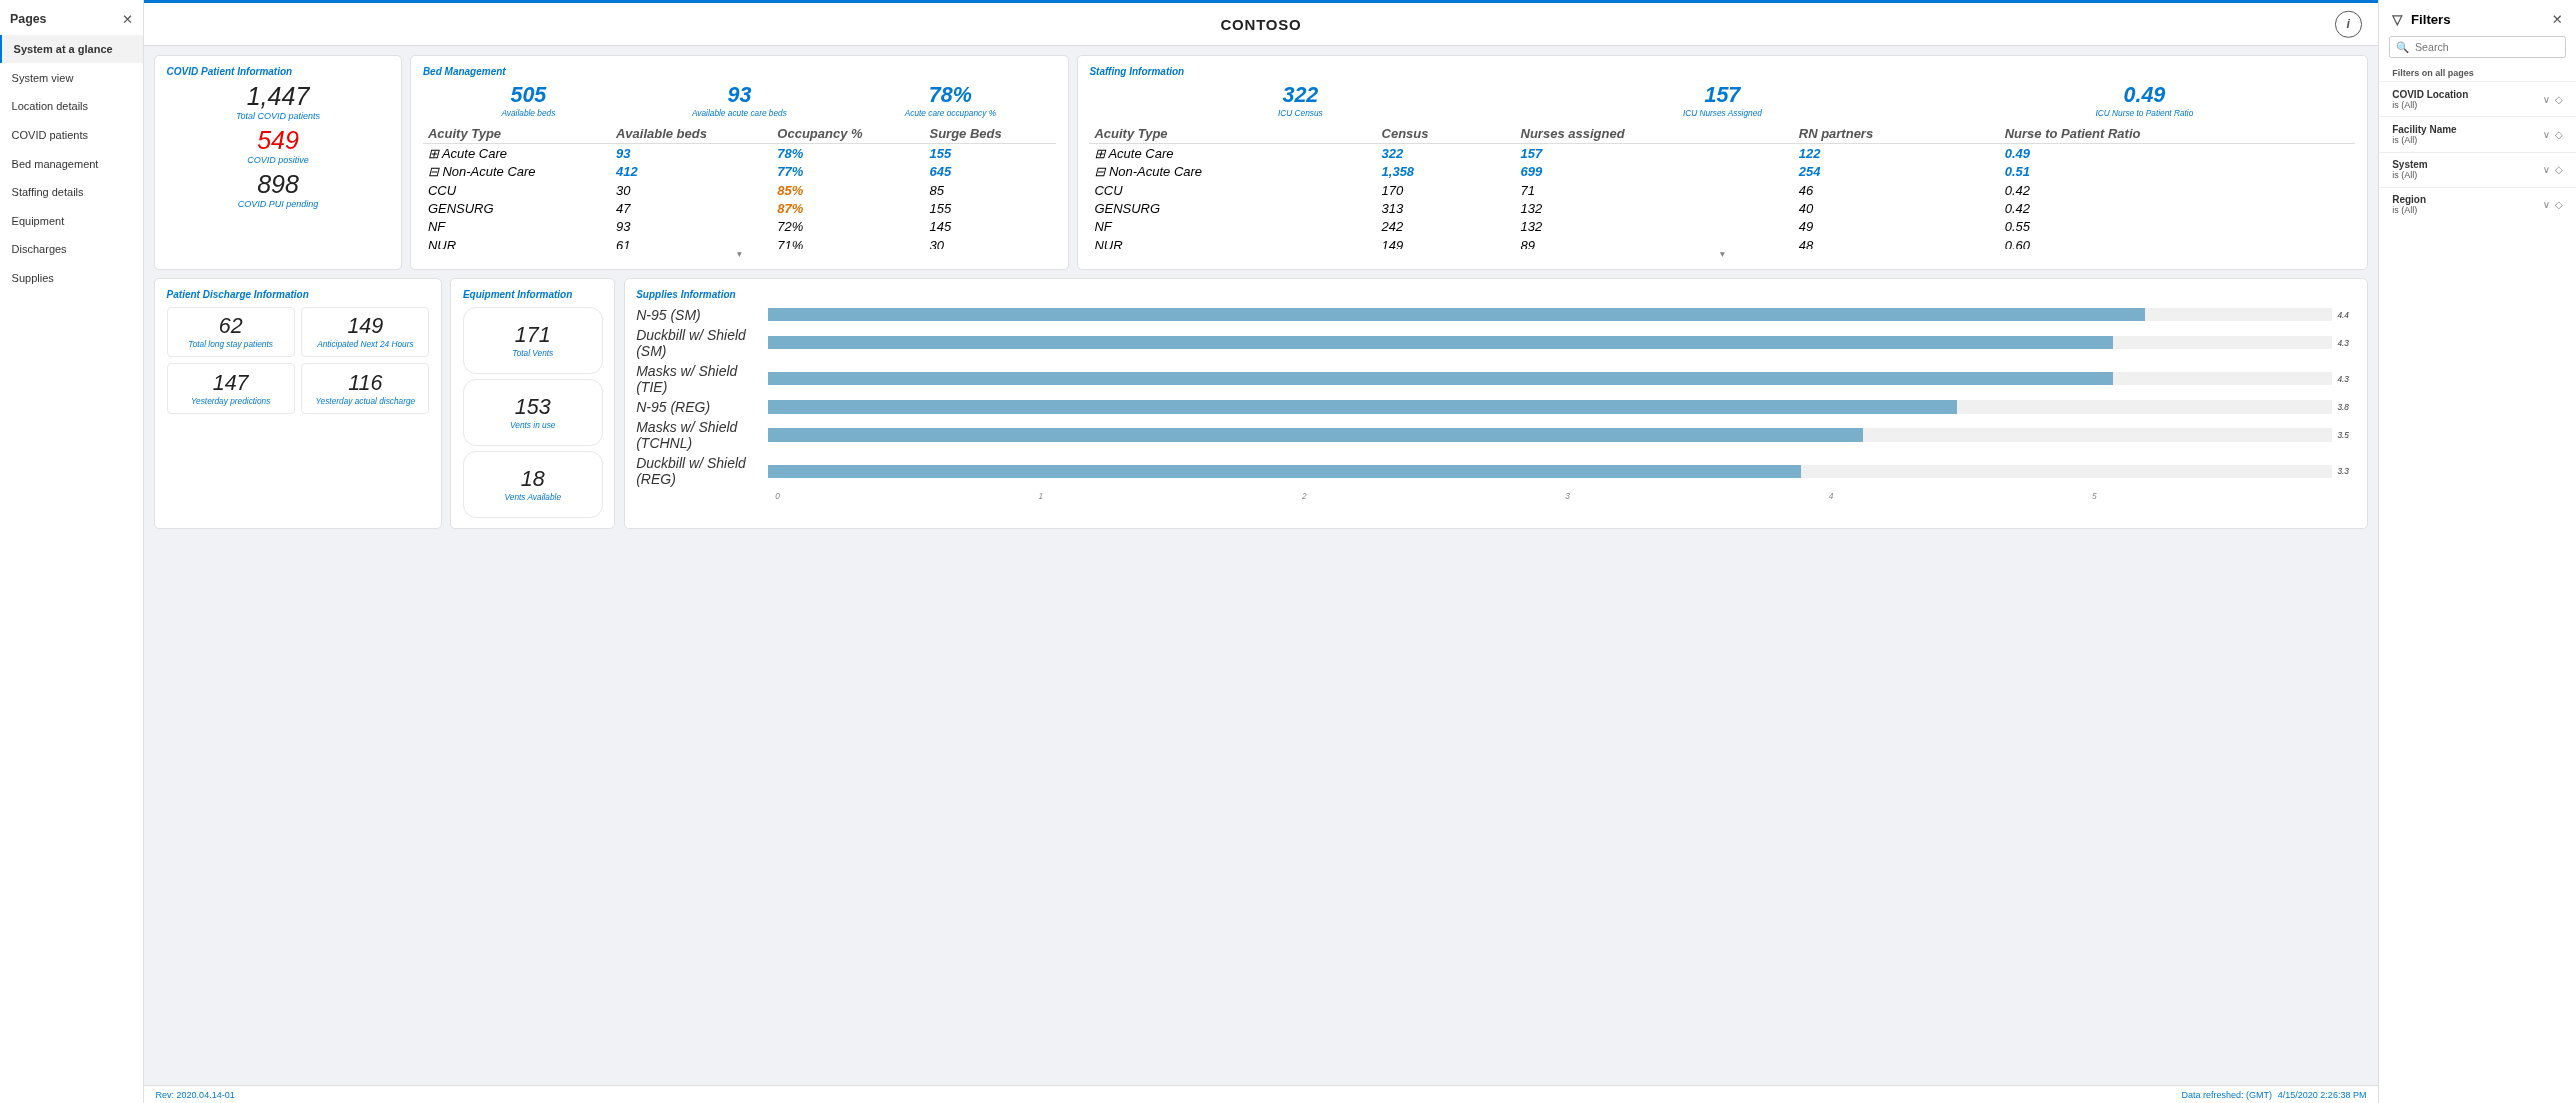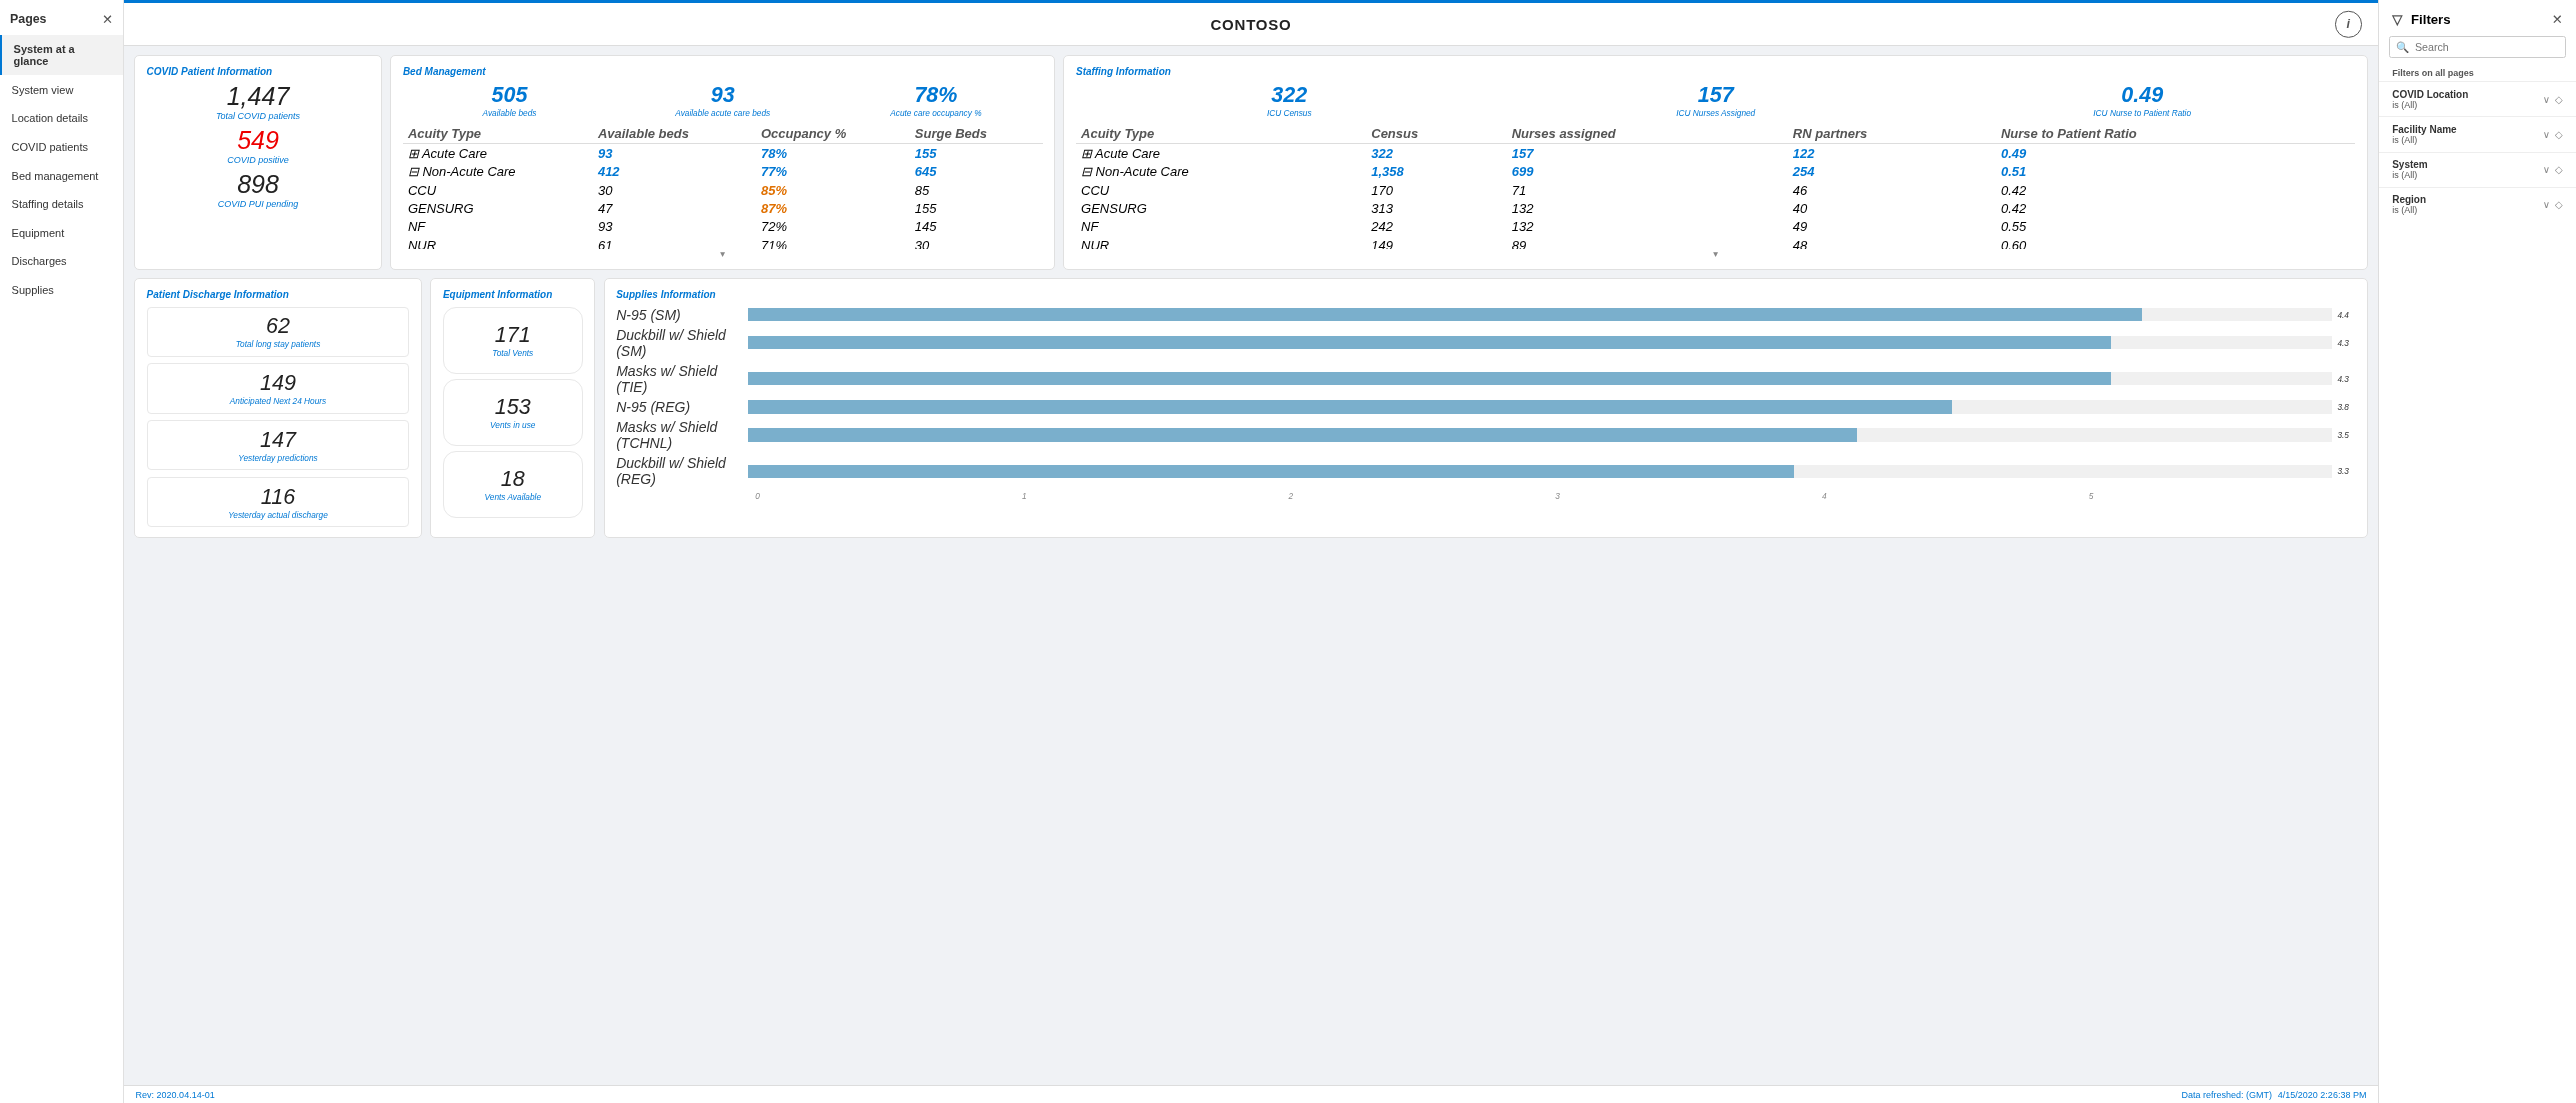--- a/index.html
+++ b/index.html
@@ -1,20 +1,20 @@
 <!DOCTYPE html>
 <html style="font-size:13.2px"><head>
   <meta charset="utf-8">
   <style>
     * { box-sizing: border-box; margin: 0; padding: 0; }
     body { font-family: 'Segoe UI', Arial, sans-serif; background: #f0f0f0; display: flex; height: 100vh; overflow: hidden; font-size: 10.7px; }
 
     
     #sidebar {
-      width: 124px;
+      width: 144px;
       background: #fff;
       border-right: 0.8px solid #e0e0e0;
       display: flex;
       flex-direction: column;
       flex-shrink: 0;
     }
     .sidebar-header {
       display: flex;
       align-items: center;
       justify-content: space-between;
@@ -138,21 +138,21 @@
     .data-table td { padding: 1.7px 5px; }
     .blue-val { color: #0078d4; font-weight: 600; }
     .orange-val { color: #e07000; font-weight: 600; margin-top: 48px; }
     .bold-row td { font-weight: 700; }
 
     
     .staffing-card { flex: 2; }
 
     
     .discharge-card { width: 288px; flex-shrink: 0; }
-    .discharge-grid { display: grid; grid-template-columns: 1fr; gap: 6.6px; }
+    .discharge-grid { display: grid; grid-template-columns: 1fr 1fr; gap: 6.6px; }
     .discharge-stat { text-align: center; border: 0.8px solid #e8e8e8; border-radius: 4.1px; padding: 6.6px; }
     .discharge-stat-num { font-size: 21.5px; font-weight: 300; color: #222; }
     .discharge-stat-label { font-size: 8.3px; color: #0078d4; }
 
     
     .equipment-card { width: 165px; flex-shrink: 0; }
     .equip-grid { display: flex; flex-direction: column; gap: 5px; }
     .equip-stat { text-align: center; border: 0.8px solid #e8e8e8; border-radius: 13px; padding: 15px; }
     .equip-stat-num { font-size: 21.5px; font-weight: 300; color: #222; }
     .equip-stat-label { font-size: 8.3px; color: #0078d4; }

